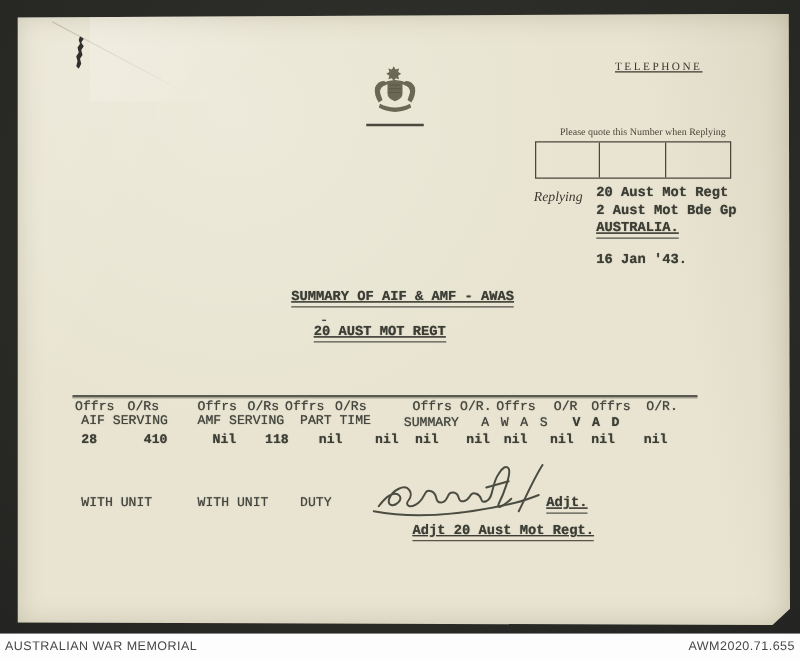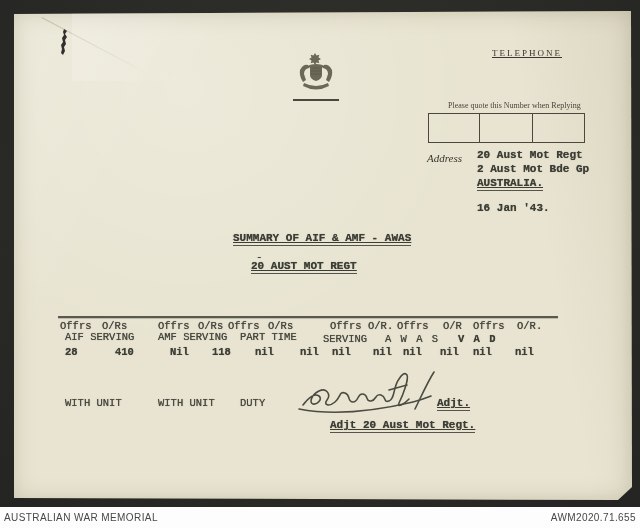--- a/index.html
+++ b/index.html
@@ -83,21 +83,21 @@
     </g>
   </svg>
   <div class="crestline"></div>
 
   <span class="abs serif quotenote" style="left:436px;top:90px;">Please quote this Number when Replying</span>
   <div class="numbox">
     <div class="div1"></div>
     <div class="div2"></div>
   </div>
 
-  <span class="abs serif addr-label" style="left:415px;top:141px;">Address</span>
+  <span class="abs serif addr-label" style="left:415px;top:141px;">Replying</span>
   <span class="abs typed typed-b" style="left:465px;top:139px;font-size:11px;">20 Aust Mot Regt</span>
   <span class="abs typed typed-b" style="left:465px;top:153px;font-size:11px;">2 Aust Mot Bde Gp</span>
   <span class="abs typed typed-b u" style="left:465px;top:167px;font-size:11px;">AUSTRALIA.</span>
   <span class="abs typed typed-b" style="left:465px;top:192px;font-size:11px;">16 Jan '43.</span>
 
   <span class="abs typed typed-b u" style="left:221px;top:222px;font-size:11px;">SUMMARY OF AIF &amp; AMF - AWAS</span>
   <span class="abs typed" style="left:244px;top:241px;font-size:11px;">-</span>
   <span class="abs typed typed-b u" style="left:239px;top:250px;font-size:11px;">20 AUST MOT REGT</span>
 
   <div class="abs typed grp" style="left:53px;top:267px;">
@@ -106,21 +106,21 @@
   </div>
   <div class="abs typed grp" style="left:146px;top:267px;">
     <span>AMF SERVING</span>
     <span>WITH UNIT</span>
   </div>
   <div class="abs typed grp" style="left:228px;top:267px;">
     <span>PART TIME</span>
     <span>DUTY</span>
   </div>
   <div class="abs typed grp" style="left:311px;top:269px;">
-    <span>SERVING</span>
+    <span>SUMMARY</span>
   </div>
   <div class="abs typed grp typed-b" style="left:446px;top:269px;letter-spacing:1.5px;">
     <span>V A D</span>
   </div>
   <div class="abs typed grp" style="left:373px;top:269px;letter-spacing:1.5px;">
     <span>A W A S</span>
   </div>
 
   <div class="rule"></div>
 

